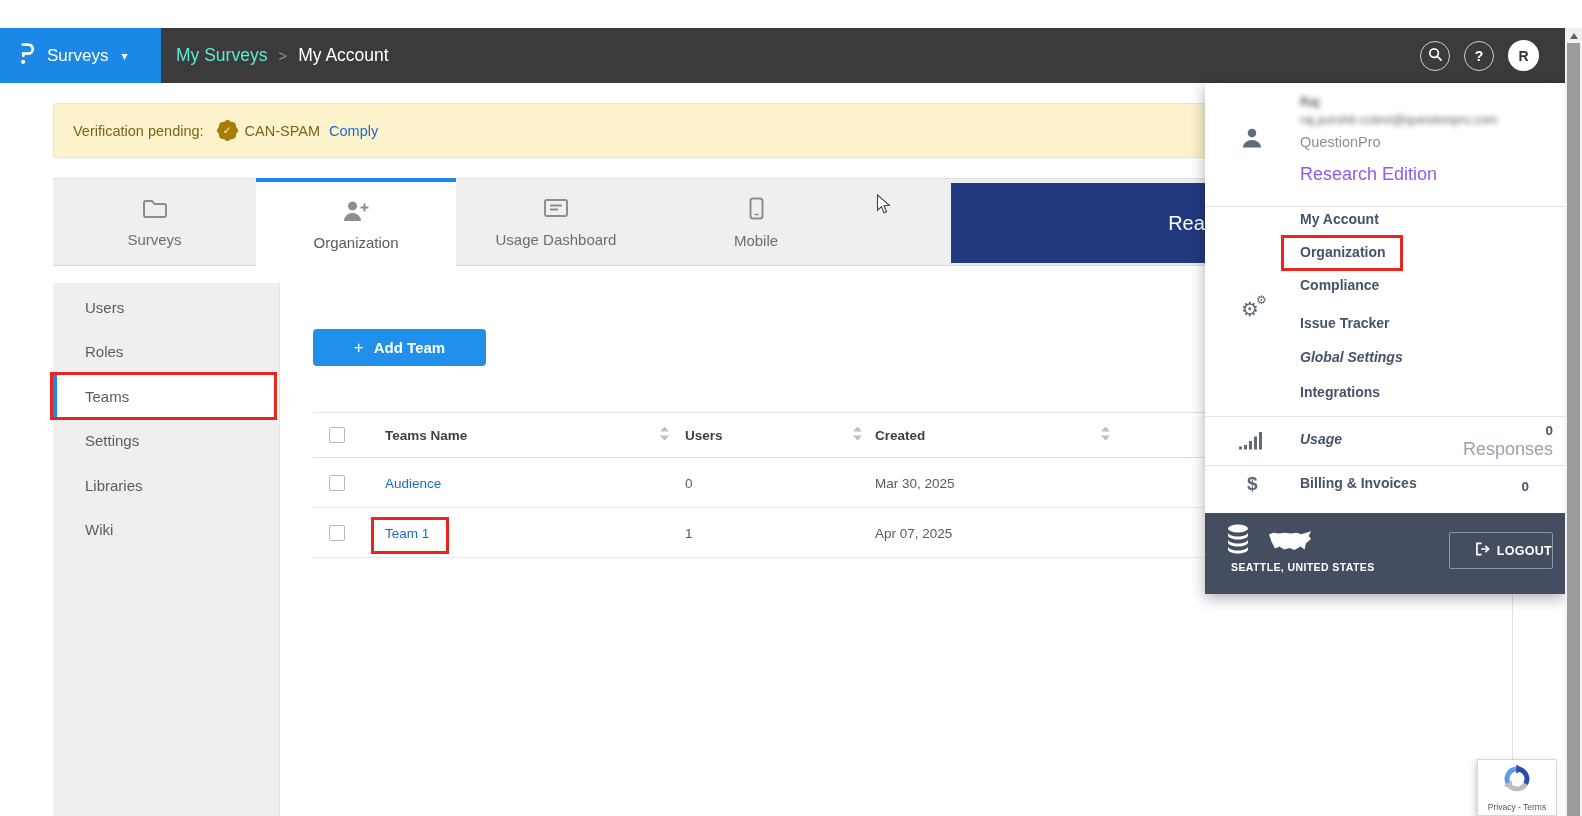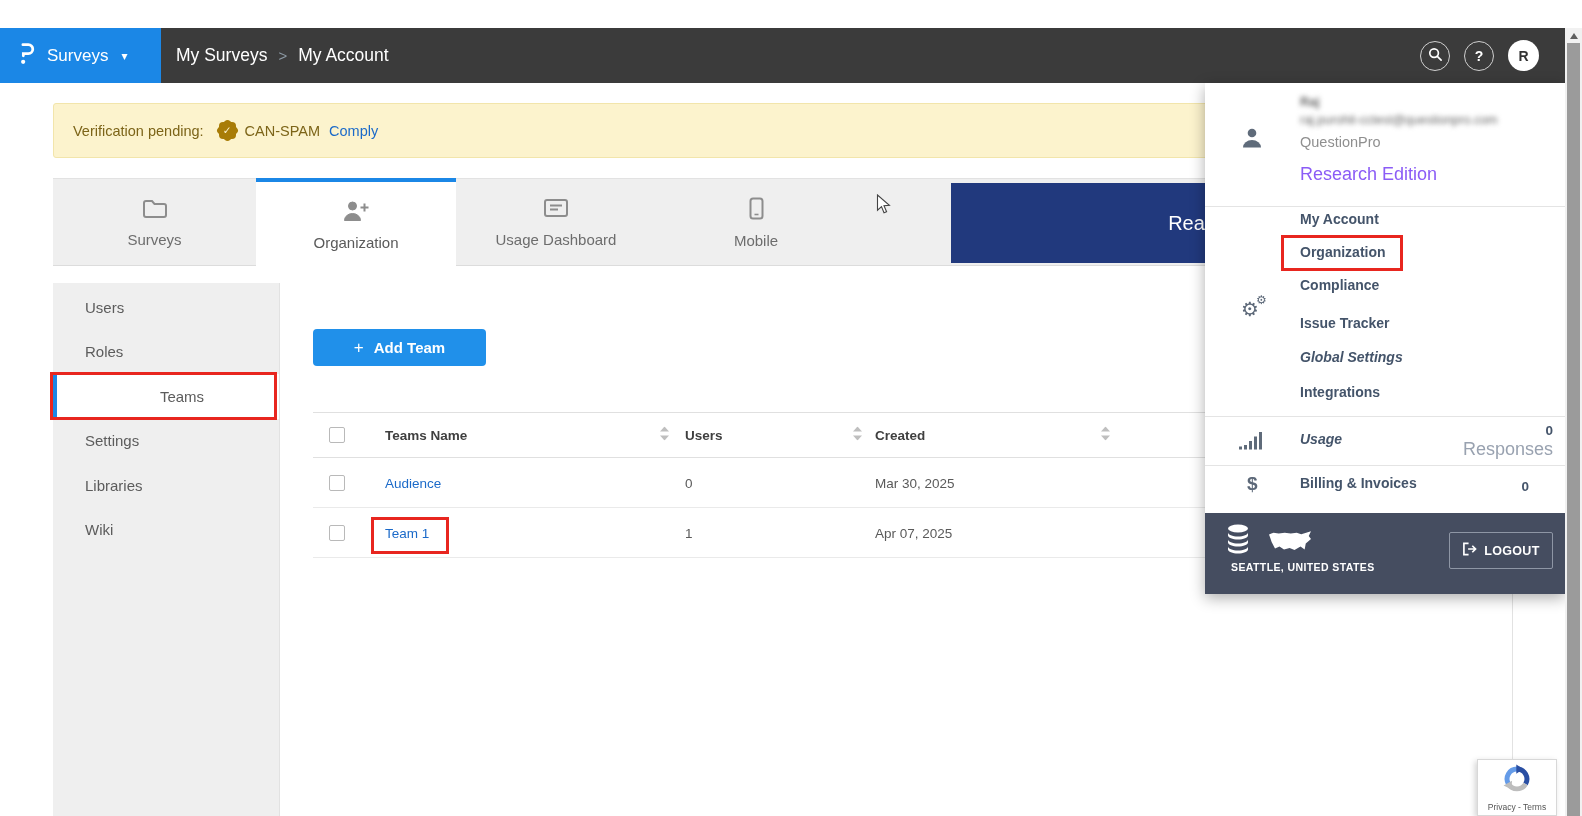--- a/index.html
+++ b/index.html
@@ -7,21 +7,21 @@
   .glyph { font-family:"DejaVu Sans", sans-serif; }
   #canvas { position:relative; width:1582px; height:816px; background:#fff; overflow:hidden;margin-top:28px; }
 
   
   .navbar { position:absolute; left:0; top:0; width:1582px; height:55px; background:#3b3b3b; z-index:10; }
   .logo-block { position:absolute; left:0; top:0; width:161px; height:55px; background:#1b87e6;
     display:flex; align-items:center; padding-left:16px; gap:9px; cursor:pointer; }
   .product-name { color:#fff; font-size:17px; }
   .caret { color:#fff; font-size:12px; margin-left:4px; }
   .breadcrumb { position:absolute; left:176px; top:0; height:55px; display:flex; align-items:center; gap:11px; font-size:17.5px; }
-  .crumb-parent { color:#ffffff; cursor:pointer; }
+  .crumb-parent { color:#5eead4; cursor:pointer; }
   .crumb-sep { color:#8d9aa5; font-size:15px; }
   .crumb-current { color:#ffffff; }
   .nav-icons { position:absolute; right:43px; top:0; height:55px; display:flex; align-items:center; gap:14px; }
   .nav-circle { width:30px; height:30px; border-radius:50%; border:1.5px solid #cfcfcf;
     display:flex; align-items:center; justify-content:center; cursor:pointer; color:#fff; font-size:14px; font-weight:bold; }
   .avatar { width:31px; height:31px; border-radius:50%; background:#fff; border:none;
     display:flex; align-items:center; justify-content:center; color:#333; font-size:14px; font-weight:bold; cursor:pointer; }
 
   
   .banner { position:absolute; left:53px; top:75px; width:1460px; height:55px; background:#fcf3cd;
@@ -43,21 +43,21 @@
   .blog-btn { position:absolute; left:898px; top:4px; width:560px; height:80px; background:#21397d;
     color:#fff; font-size:20px; display:flex; align-items:center; justify-content:center; cursor:pointer; }
 
   
   .card { position:absolute; left:53px; top:255px; width:1460px; height:556px; background:#fff;
     border-right:1px solid #e2e2e2; border-radius:0 0 0 8px; z-index:1; }
   .sidenav { position:absolute; left:0; top:0; width:227px; height:556px; background:#efefef;
     border-right:1px solid #e2e2e2; border-radius:0 0 0 8px; padding-top:2px; }
   .side-item { height:44.5px; display:flex; align-items:center; padding-left:32px; font-size:15px;
     color:#5c5c5c; cursor:pointer; }
-  .side-item.active { background:#fff; border-left:4px solid #1b87e6; padding-left:28px;justify-content:center; }
+  .side-item.active { background:#fff; border-left:4px solid #1b87e6; padding-left:28px; }
 
   .main { position:absolute; left:228px; top:0; width:1231px; height:556px; }
   .add-btn { position:absolute; left:32px; top:46px; width:173px; height:37px; background:#2090ea;
     border:none; border-radius:4px; color:#fff; font-size:15px; font-weight:bold; cursor:pointer;
     display:flex; align-items:center; justify-content:center; gap:10px; font-family:"Liberation Sans",sans-serif; }
   .add-plus { font-size:17px; font-weight:normal; }
 
   .teams-table { position:absolute; left:32px; top:129px; width:1187px; }
   .t-row { position:relative; width:100%; }
   .t-head { height:46px; border-top:1px solid #e0e0e0; border-bottom:1px solid #e0e0e0;
@@ -90,21 +90,21 @@
   .usage-val { position:absolute; right:12px; top:340px; width:90px; text-align:right;
     font-size:13.5px; font-weight:bold; color:#44546a; }
   .usage-unit { position:absolute; right:12px; top:356px; width:90px; text-align:right;
     font-size:18px; color:#99a2b0; }
   .billing-val { position:absolute; right:36px; top:396px; font-size:13.5px; font-weight:bold; color:#44546a; }
   .dollar { position:absolute; left:42px; top:390px; font-size:19px; font-weight:bold; color:#5c6878; }
   .pfooter { position:absolute; left:0; top:430px; width:360px; height:81px; background:#454d60; }
   .floc { position:absolute; left:26px; top:48px; font-size:10.5px; font-weight:bold; color:#fff; letter-spacing:.4px; }
   .logout-btn { position:absolute; left:244px; top:19px; width:104px; height:37px; background:transparent;
     border:1px solid #8e96a5; border-radius:2px; color:#fff; font-size:12.5px; font-weight:bold;
-    display:flex; align-items:center; justify-content:center; gap:7px; cursor:pointer;
+    display:flex; align-items:center; justify-content:flex-end; gap:7px; cursor:pointer;
     font-family:"Liberation Sans",sans-serif; letter-spacing:.3px; }
 
   
   .recaptcha { position:absolute; left:1477px; top:731px; width:80px; height:57px; background:#fff;
     border:1px solid #d8d8d8; box-shadow:-2px 2px 6px rgba(0,0,0,.18); z-index:50; text-align:center; }
   .recaptcha .rc-label { font-size:8.5px; color:#555; display:block; margin-top:2px; }
 
   
   .vscroll { position:absolute; right:0; top:0; width:17px; height:816px; background:#f1f1f1; z-index:60; }
   .vthumb { position:absolute; left:2px; top:15px; width:13px; height:779px; background:#9b9b9b; cursor:pointer; }

